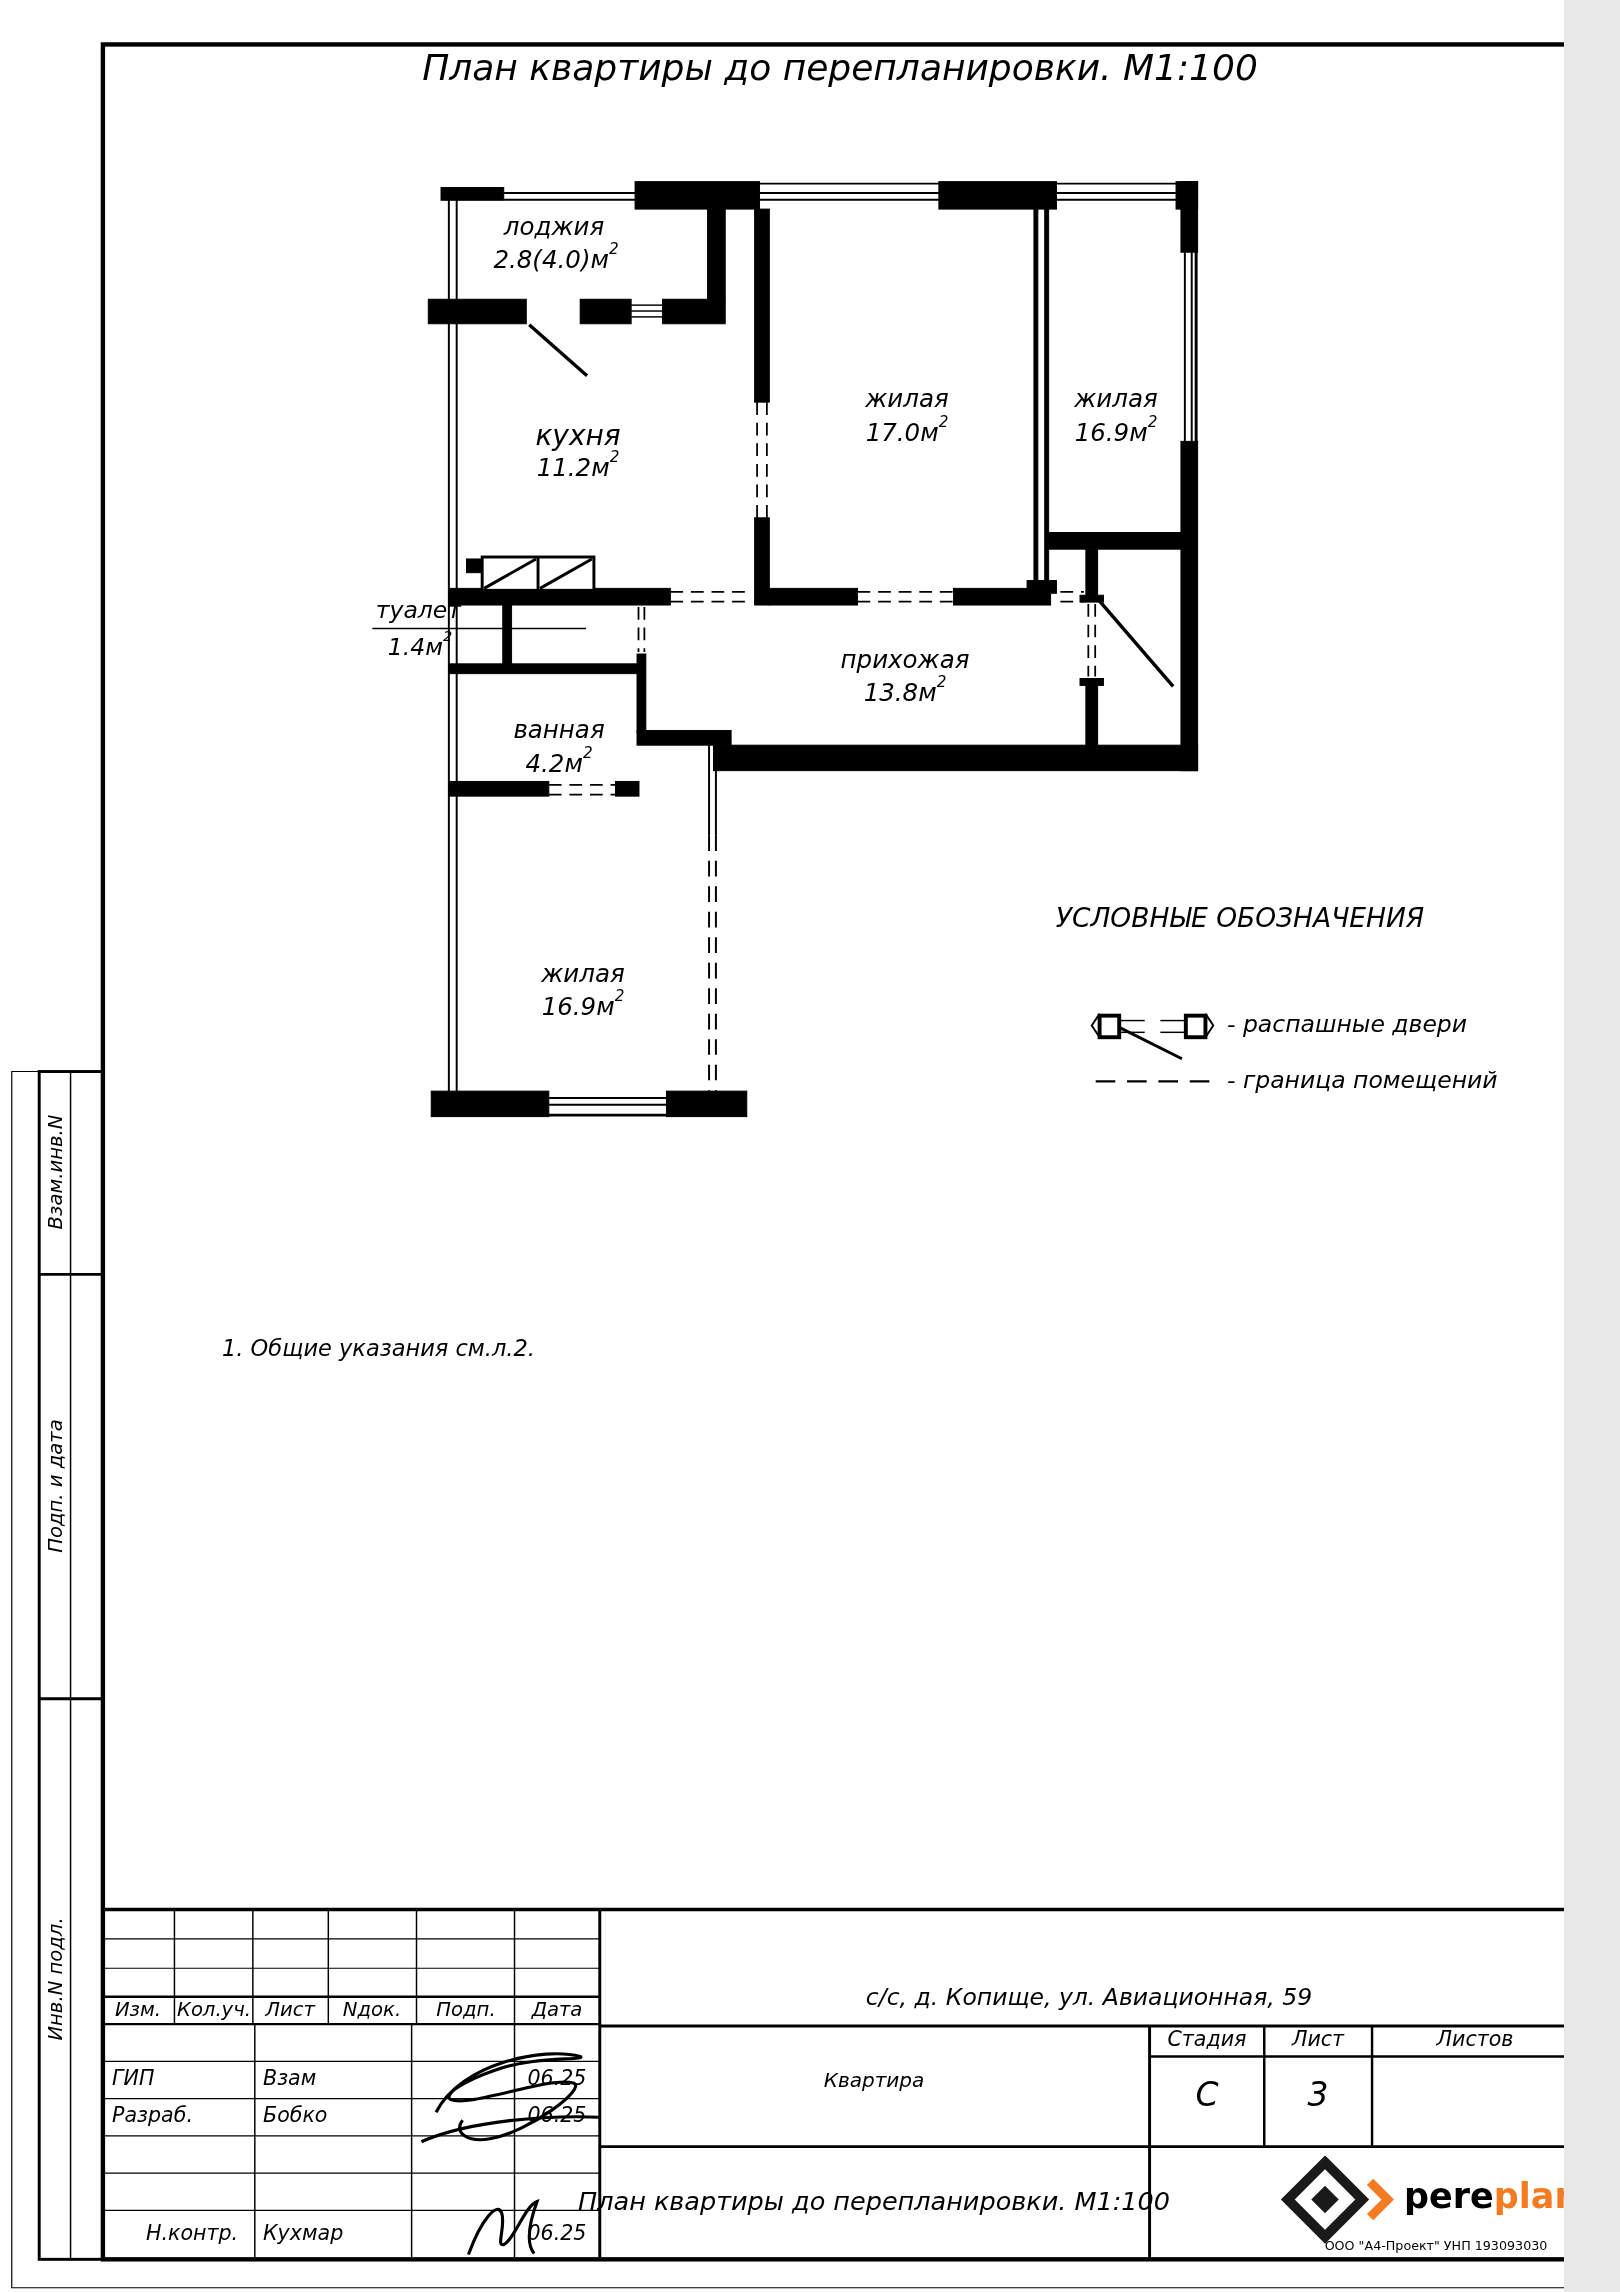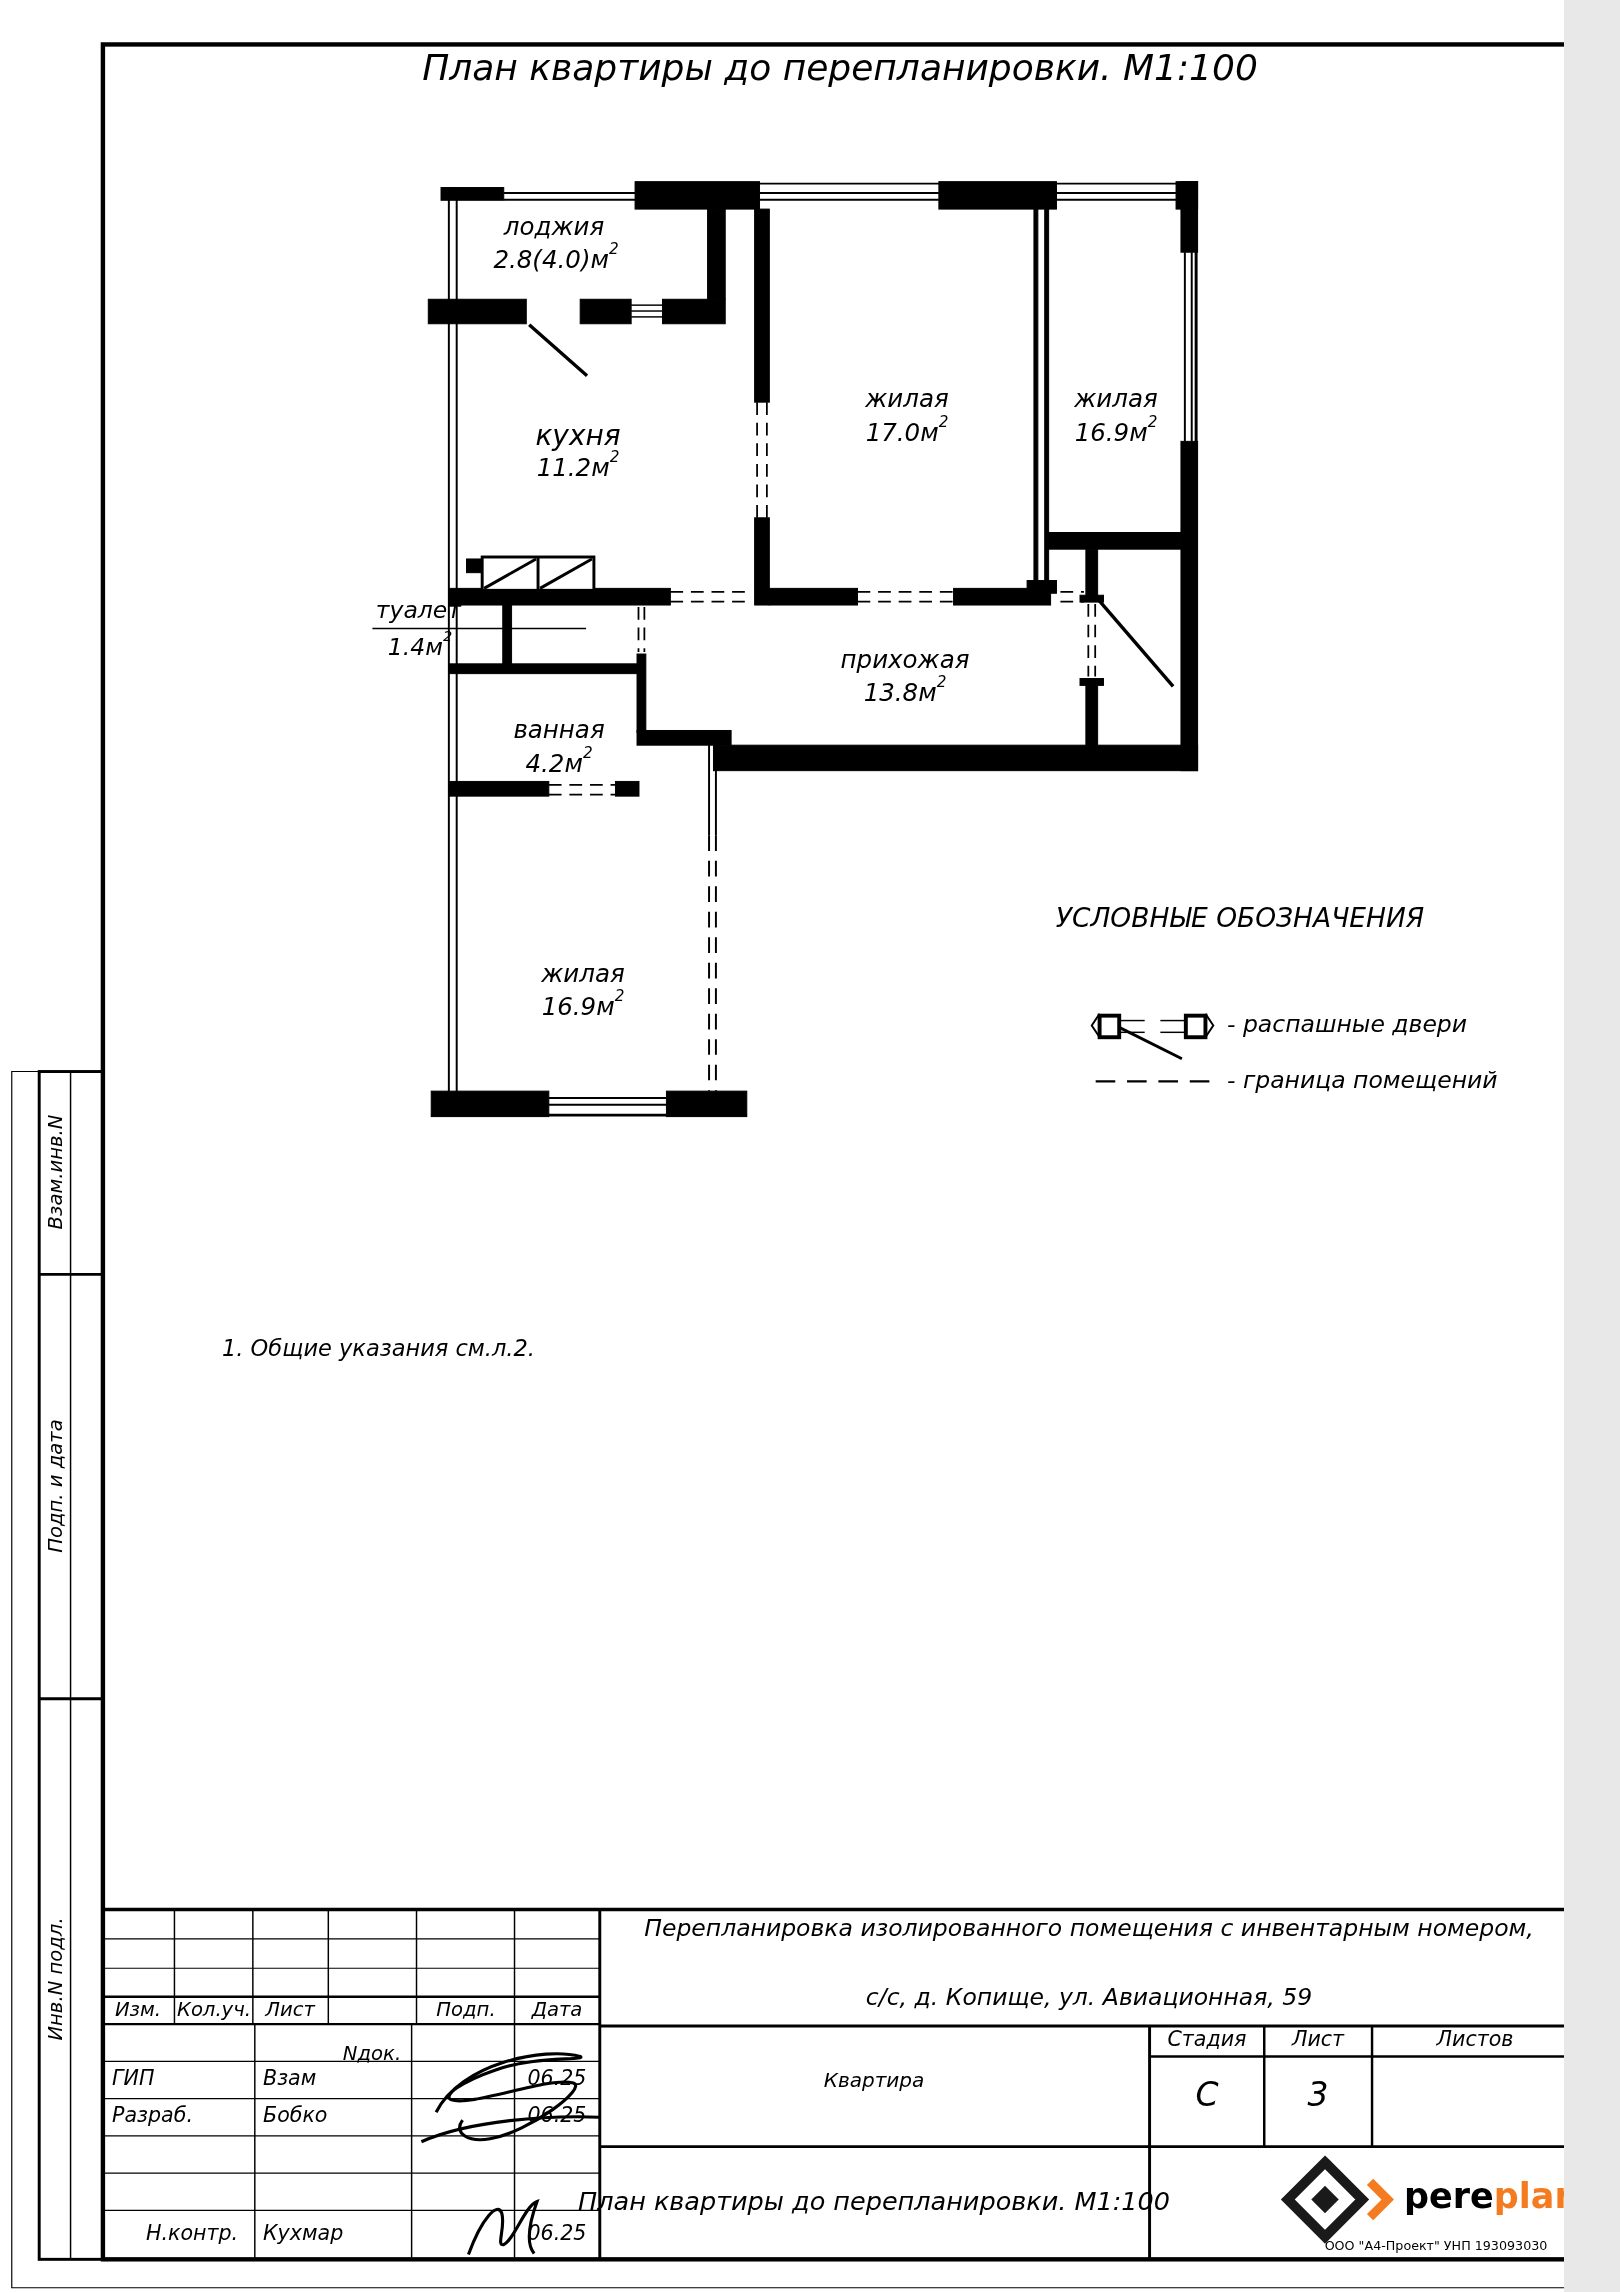--- a/index.html
+++ b/index.html
@@ -227,37 +227,36 @@
 
   <div class="txt" style="left:222px;top:1337px;font-size:22.5px;">1. Общие указания см.л.2.</div>
 
   <div class="txt rot" style="left:56px;top:1172px;font-size:19.6px;">Взам.инв.N</div>
   <div class="txt rot" style="left:56px;top:1486px;font-size:19.6px;">Подп. и дата</div>
   <div class="txt rot" style="left:56px;top:1979px;font-size:19.6px;">Инв.N подл.</div>
 
   <div class="txt ctr" style="left:138px;top:2000px;font-size:19.6px;">Изм.</div>
   <div class="txt ctr" style="left:214px;top:2000px;font-size:19.6px;">Кол.уч.</div>
   <div class="txt ctr" style="left:290px;top:2000px;font-size:19.6px;">Лист</div>
-  <div class="txt ctr" style="left:372px;top:2000px;font-size:19.6px;margin-top:44px;">Nдок.</div>
+  <div class="txt ctr" style="left:372px;top:2000px;font-size:19.6px;">Nдок.</div>
   <div class="txt ctr" style="left:466px;top:2000px;font-size:19.6px;">Подп.</div>
   <div class="txt ctr" style="left:557px;top:2000px;font-size:19.6px;">Дата</div>
 
   <div class="txt" style="left:112px;top:2068px;font-size:20.6px;">ГИП</div>
   <div class="txt" style="left:263px;top:2068px;font-size:20.6px;">Взам</div>
   <div class="txt ctr" style="left:557px;top:2068px;font-size:20.6px;">06.25</div>
 
   <div class="txt" style="left:112px;top:2105px;font-size:20.6px;">Разраб.</div>
   <div class="txt" style="left:263px;top:2105px;font-size:20.6px;">Бобко</div>
   <div class="txt ctr" style="left:557px;top:2105px;font-size:20.6px;">06.25</div>
 
   <div class="txt" style="left:112px;top:2223px;font-size:20.6px;margin-left:34px;">Н.контр.</div>
   <div class="txt" style="left:263px;top:2223px;font-size:20.6px;">Кухмар</div>
   <div class="txt ctr" style="left:557px;top:2223px;font-size:20.6px;">06.25</div>
 
-  <div class="txt ctr" style="left:1089px;top:1916px;font-size:23.5px;">Перепланировка изолированного помещения с инвентарным номером,</div>
   <div class="txt ctr" style="left:1089px;top:1985px;font-size:23.5px;">с/с, д. Копище, ул. Авиационная, 59</div>
 
   <div class="txt ctr" style="left:874px;top:2070px;font-size:20px;">Квартира</div>
   <div class="txt ctr" style="left:1207px;top:2029px;font-size:20.6px;">Стадия</div>
   <div class="txt ctr" style="left:1318px;top:2029px;font-size:20.6px;">Лист</div>
   <div class="txt ctr" style="left:1475px;top:2029px;font-size:20.6px;">Листов</div>
   <div class="txt ctr" style="left:1207px;top:2078px;font-size:33px;">С</div>
   <div class="txt ctr" style="left:1318px;top:2078px;font-size:33px;">3</div>
 
   <div class="txt ctr" style="left:874px;top:2188px;font-size:25.5px;">План квартиры до перепланировки. М1:100</div>

